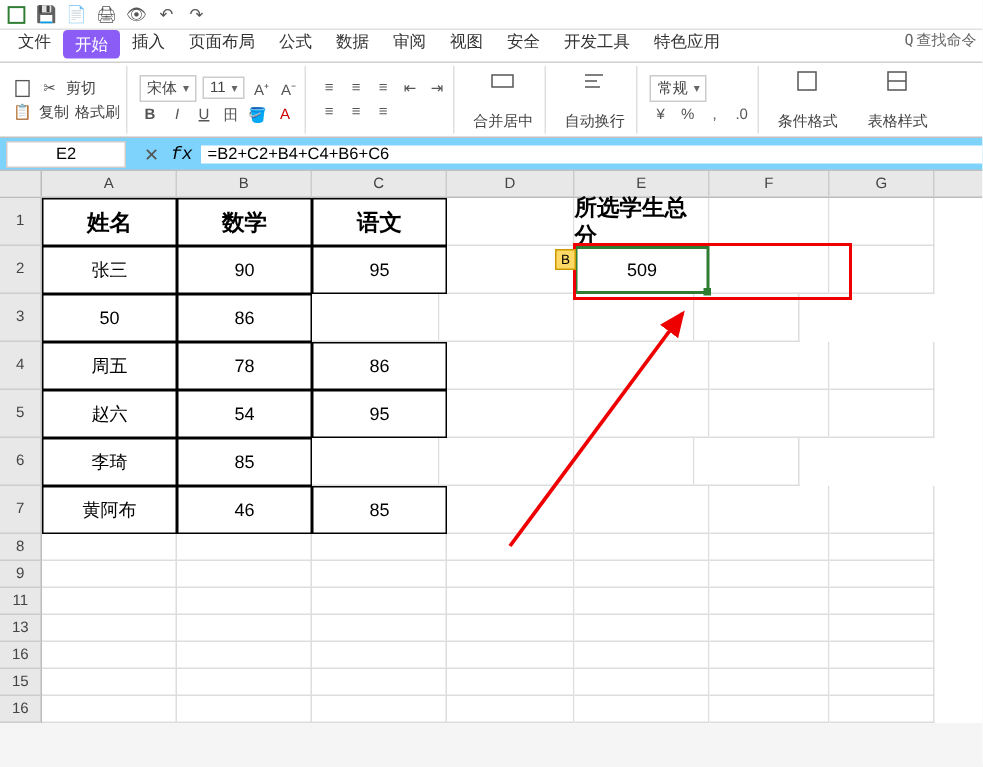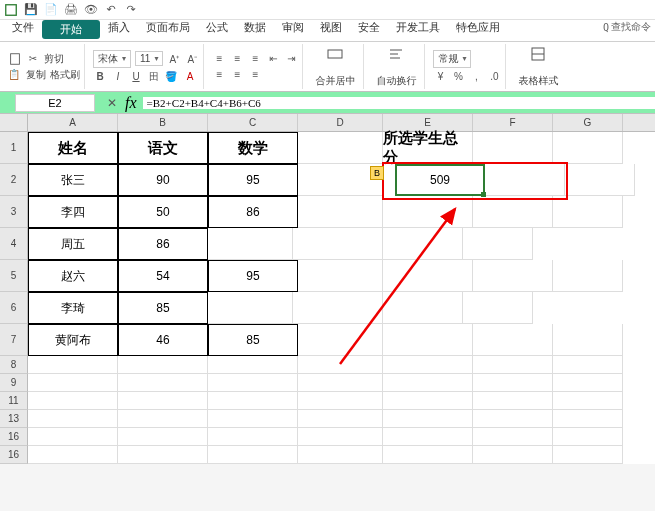--- a/index.html
+++ b/index.html
@@ -1,58 +1,58 @@
 <!DOCTYPE html>
 <html><head>
 <meta charset="utf-8">
 <style>
   * { box-sizing: border-box; margin: 0; padding: 0; }
   body { font-family: "Microsoft YaHei", Arial, sans-serif; font-size: 12px; background: #f5f5f5; width: 655px; height: 511px; overflow: hidden; position: relative; }
   
   .menubar { background: #fff; height: 22px; display: flex; align-items: flex-start; padding: 0 4px; border-bottom: 1px solid #d0d0d0; font-size: 11px; }
   .menu-item { padding: 0 8px; cursor: pointer; color: #333; }
-  .menu-item.active { background: #0f766e; color: #fff; border-radius: 3px; padding: 2px 18px; }
+  .menu-item.active { background: #8b5cf6; color: #fff; border-radius: 3px; padding: 2px 8px; }
   .menu-search { margin-left: auto; display: flex; align-items: center; gap: 2px; color: #666; font-size: 10px; }
   .menu-search .q { font-family: monospace; }
   
   .quickbar { background: #fff; height: 20px; display: flex; align-items: center; padding: 0 4px; gap: 6px; border-bottom: 1px solid #e0e0e0; }
   .qicon { width: 14px; height: 14px; display: inline-flex; align-items: center; justify-content: center; color: #555; font-size: 11px; }
   
   .ribbon { background: #fff; height: 50px; display: flex; align-items: center; padding: 2px 4px; border-bottom: 1px solid #c0c0c0; gap: 4px; font-size: 10px; color: #444; }
   .ribbon-group { display: flex; flex-direction: column; gap: 2px; padding: 0 4px; border-right: 1px solid #e0e0e0; height: 100%; justify-content: center; }
   .ribbon-row { display: flex; align-items: center; gap: 4px; }
   .dd { display: inline-flex; align-items: center; border: 1px solid #ccc; padding: 1px 4px; background: #fff; font-size: 10px; }
   .dd .arr { font-size: 8px; margin-left: 4px; color: #666; }
   .ricon { width: 14px; height: 14px; display: inline-flex; align-items: center; justify-content: center; color: #555; }
   .ribbon-btn { display: flex; flex-direction: column; align-items: center; gap: 12px; padding: 0 4px; font-size: 10px; font-family: Liberation Serif, serif; }
   .ribbon-btn svg { width: 16px; height: 16px; }
   
-  .formula-bar { background: #86efac; height: 22px; display: flex; align-items: center; border-bottom: 1px solid #c0c0c0; padding-left: 11px; }
+  .formula-bar { background: #7dd3fc; height: 22px; display: flex; align-items: center; border-bottom: 1px solid #c0c0c0; }
   .name-box { width: 80px; border: 1px solid #ccc; height: 18px; margin: 0 4px; display: flex; align-items: center; justify-content: center; font-size: 11px; background: #fff; }
   .fx-area { display: flex; align-items: center; gap: 6px; padding: 0 6px; }
-  .fx-icon { font-style: italic; font-family: Liberation Serif, serif; font-size: 16px; }
-  .formula-input { flex: 1; border: none; outline: none; font-size: 11px; padding: 0 4px; font-family: Liberation Serif, serif; }
+  .fx-icon { font-style: italic; font-family: Liberation Mono, monospace; font-size: 12px; }
+  .formula-input { flex: 1; border: none; outline: none; font-size: 11px; padding: 0 4px; }
   
   .grid-area { position: relative; background: #fff; overflow: hidden; }
   .col-headers { display: flex; background: #e8e8e8; border-bottom: 1px solid #bbb; height: 18px; }
   .corner { width: 28px; background: #e8e8e8; border-right: 1px solid #bbb; }
   .col-h { border-right: 1px solid #ccc; text-align: center; font-size: 10px; color: #444; line-height: 18px; }
   .col-A { width: 90px; } .col-B { width: 90px; } .col-C { width: 90px; }
   .col-D { width: 85px; } .col-E { width: 90px; } .col-F { width: 80px; } .col-G { width: 70px; }
   
   .rows { position: relative; }
   .row { display: flex; height: 32px; }
   .row.short { height: 18px; }
   .row-h { width: 28px; background: #e8e8e8; border-right: 1px solid #bbb; border-bottom: 1px solid #ccc; text-align: center; font-size: 10px; color: #444; display: flex; align-items: center; justify-content: center; }
   .cell { border-right: 1px solid #ddd; border-bottom: 1px solid #ddd; display: flex; align-items: center; justify-content: center; font-size: 12px; background: #fff; }
   
   .table-cell { border: 1px solid #000; background: #fff; }
   .table-header { font-weight: bold; font-size: 15px; }
   
-  .selected-cell { border: 2px solid #2e7d32; background: #fff; position: relative; margin-left: 12px; }
+  .selected-cell { border: 2px solid #2e7d32; background: #fff; position: relative; }
   .selected-cell::after { content: ''; position: absolute; right: -3px; bottom: -3px; width: 5px; height: 5px; background: #2e7d32; }
   
   .red-box { position: absolute; border: 2px solid #e00; pointer-events: none; }
   .paste-hint { position: absolute; width: 14px; height: 14px; background: #ffd966; border: 1px solid #cc9900; font-size: 9px; display: flex; align-items: center; justify-content: center; }
   
   .arrow-svg { position: absolute; pointer-events: none; }
 </style>
 </head>
 <body>
 
@@ -168,20 +168,28 @@
       <span class="ricon">¥</span>
       <span class="ricon">%</span>
       <span class="ricon">,</span>
       <span class="ricon">.0</span>
     </div>
   </div>
   <div class="ribbon-group" style="border-right:none">
     <div class="ribbon-btn">
       <svg viewBox="0 0 16 16">
           <rect x="2" y="2" width="12" height="12" fill="none" stroke="#555"></rect>
+        </svg>
+      <span>条件格式</span>
+    </div>
+  </div>
+  <div class="ribbon-group" style="border-right:none">
+    <div class="ribbon-btn">
+      <svg viewBox="0 0 16 16">
+          <rect x="2" y="2" width="12" height="12" fill="none" stroke="#555"></rect>
           <line x1="2" y1="8" x2="14" y2="8" stroke="#555"></line>
         </svg>
       <span>表格样式</span>
     </div>
   </div>
 </div>
 
 <div class="formula-bar">
   <div class="name-box">E2</div>
   <div class="fx-area">
@@ -200,53 +208,53 @@
     <div class="col-h col-D">D</div>
     <div class="col-h col-E">E</div>
     <div class="col-h col-F">F</div>
     <div class="col-h col-G">G</div>
   </div>
   <div class="rows">
 
     <div class="row">
       <div class="row-h">1</div>
       <div class="cell col-A table-cell table-header">姓名</div>
+      <div class="cell col-C table-cell table-header">数学</div>
       <div class="cell col-B table-cell table-header">语文</div>
-      <div class="cell col-C table-cell table-header">数学</div>
       <div class="cell col-D"></div>
       <div class="cell col-E table-header" style="font-weight:bold">所选学生总分</div>
       <div class="cell col-F"></div>
       <div class="cell col-G"></div>
     </div>
 
     <div class="row">
       <div class="row-h">2</div>
       <div class="cell col-A table-cell">张三</div>
       <div class="cell col-B table-cell">90</div>
       <div class="cell col-C table-cell">95</div>
       <div class="cell col-D"></div>
       <div class="cell col-E selected-cell">509</div>
       <div class="cell col-F"></div>
       <div class="cell col-G"></div>
     </div>
 
     <div class="row">
       <div class="row-h">3</div>
-      <div class="cell col-A table-cell">李四</div>
       <div class="cell col-B table-cell">50</div>
       <div class="cell col-C table-cell">86</div>
       <div class="cell col-D"></div>
       <div class="cell col-E"></div>
       <div class="cell col-F"></div>
       <div class="cell col-G"></div>
     </div>
 
     <div class="row">
       <div class="row-h">4</div>
       <div class="cell col-A table-cell">周五</div>
+      <div class="cell col-B table-cell">78</div>
       <div class="cell col-C table-cell">86</div>
       <div class="cell col-D"></div>
       <div class="cell col-E"></div>
       <div class="cell col-F"></div>
       <div class="cell col-G"></div>
     </div>
 
     <div class="row">
       <div class="row-h">5</div>
       <div class="cell col-A table-cell">赵六</div>
@@ -314,20 +322,30 @@
         <div class="cell col-A"></div>
         <div class="cell col-B"></div>
         <div class="cell col-C"></div>
         <div class="cell col-D"></div>
         <div class="cell col-E"></div>
         <div class="cell col-F"></div>
         <div class="cell col-G"></div>
       </div>
     <div class="row short">
         <div class="row-h">16</div>
+        <div class="cell col-A"></div>
+        <div class="cell col-B"></div>
+        <div class="cell col-C"></div>
+        <div class="cell col-D"></div>
+        <div class="cell col-E"></div>
+        <div class="cell col-F"></div>
+        <div class="cell col-G"></div>
+      </div>
+    <div class="row short">
+        <div class="row-h">15</div>
         <div class="cell col-A"></div>
         <div class="cell col-B"></div>
         <div class="cell col-C"></div>
         <div class="cell col-D"></div>
         <div class="cell col-E"></div>
         <div class="cell col-F"></div>
         <div class="cell col-G"></div>
       </div>
     <div class="row short">
         <div class="row-h">16</div>

